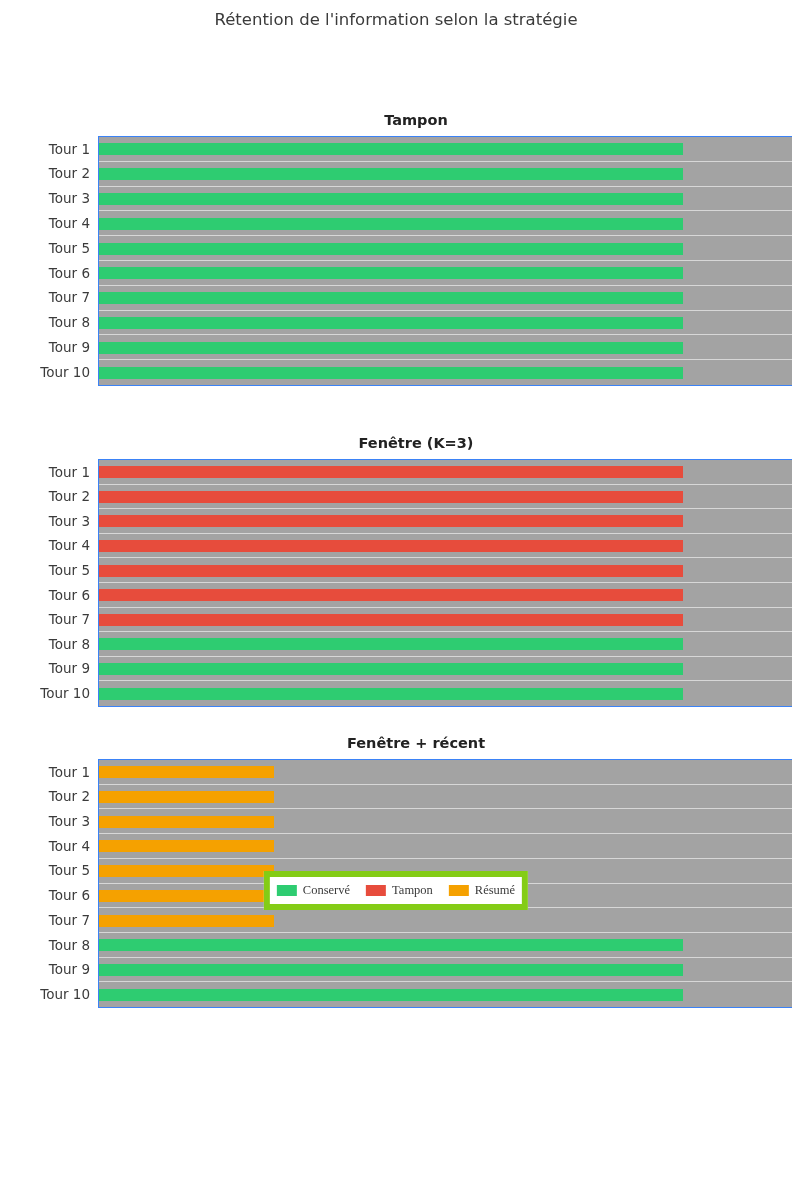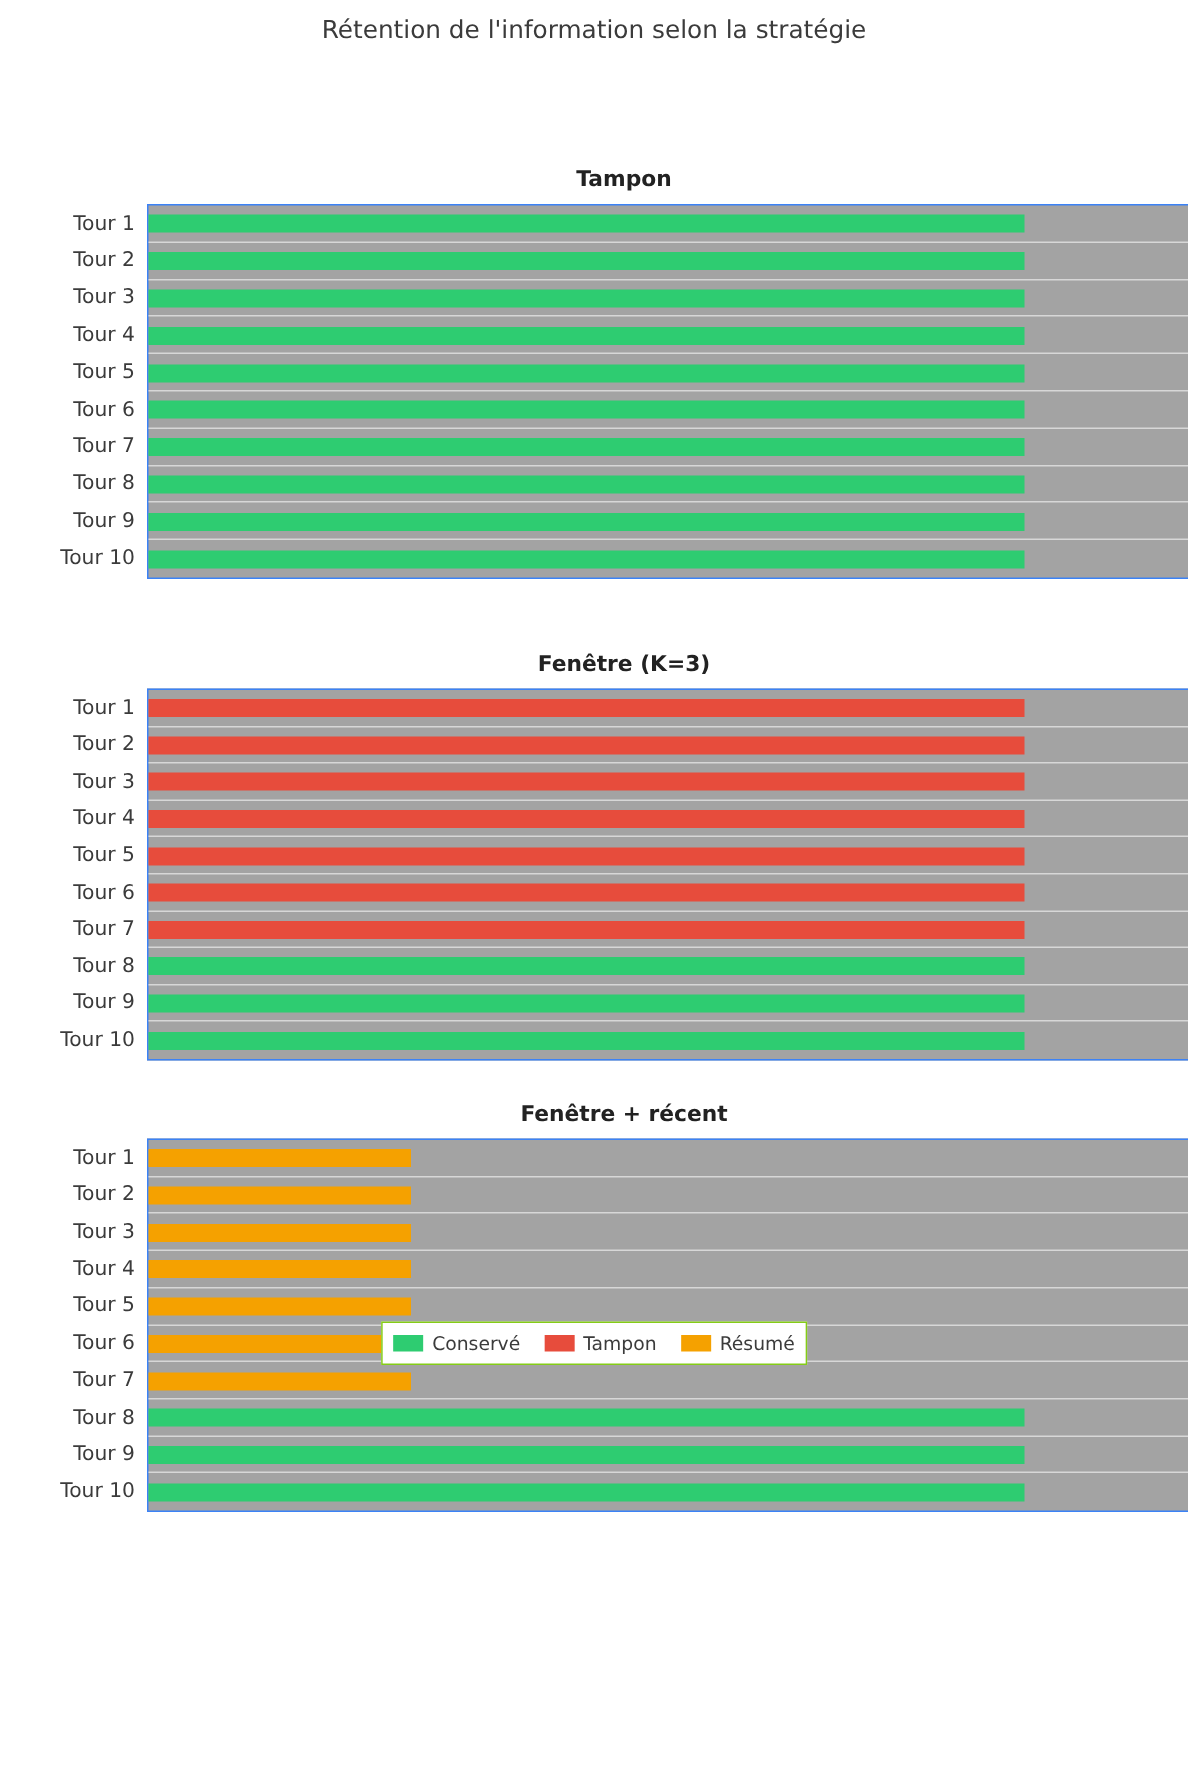--- a/index.html
+++ b/index.html
@@ -106,28 +106,29 @@
     color: #3b3b3b;
     white-space: nowrap;
     line-height: 1;
   }
 
   .legend {
     position: absolute;
     left: 50%;
     transform: translateX(-50%);
     bottom: 14px;
-    border: 1px solid #84cc16;
+    border: 6px solid #84cc16;
     background: #ffffff;
     padding: 6px 7px;
     display: flex;
     align-items: center;
     gap: 16px;
     font-size: 12.5px;
     color: #3b3b3b;
+    font-family: Liberation Serif, serif;
   }
 
   .legend-item {
     display: flex;
     align-items: center;
     gap: 6px;
   }
 
   .legend-swatch {
     width: 20px;

